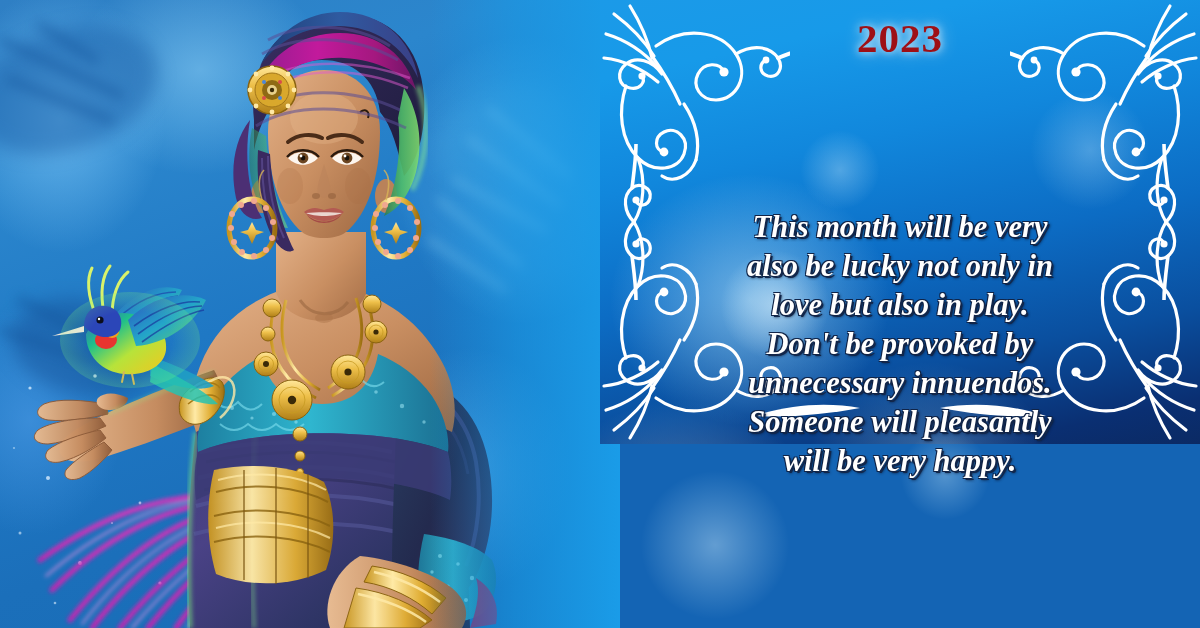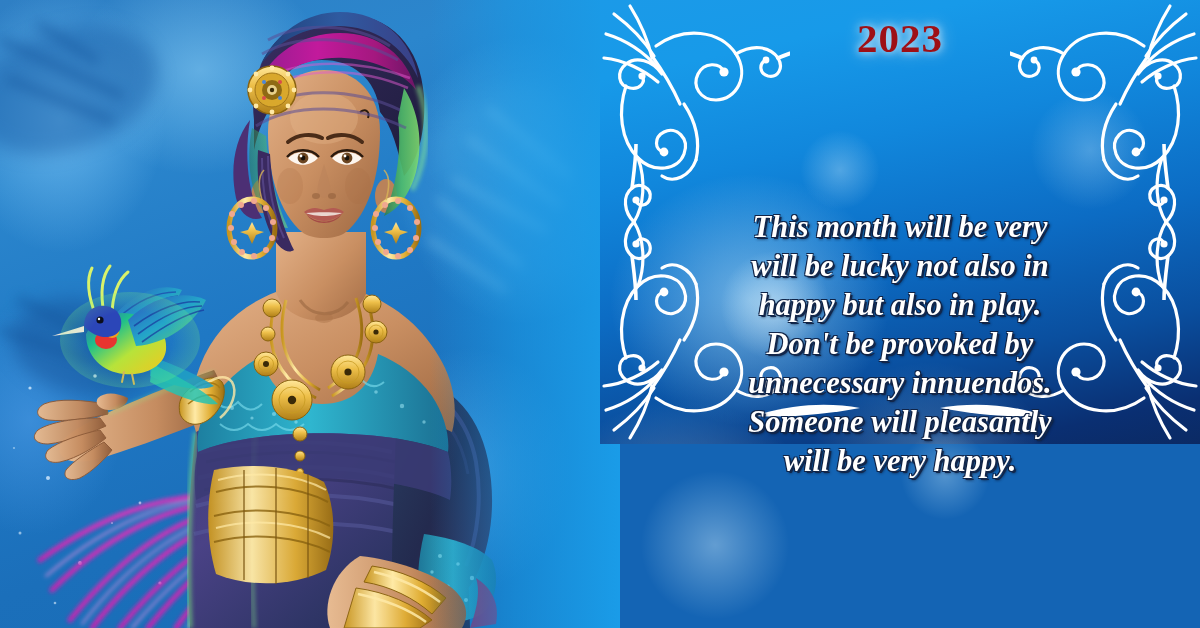--- a/index.html
+++ b/index.html
@@ -774,22 +774,22 @@
 
     <svg class="ornament" style="left:150px;bottom:8px;" width="300" height="40" viewBox="0 0 300 40">
       <path d="M4 20 C40 8 78 6 110 12 C78 18 40 22 4 20 Z" fill="#ffffff"></path>
       <path d="M296 20 C260 8 222 6 190 12 C222 18 260 22 296 20 Z" fill="#ffffff"></path>
     </svg>
 
     <div class="year">2023</div>
 
     <div class="forecast">
       <span class="ln">This month will be very</span>
-      <span class="ln">will be lucky not also in</span>
-      <span class="ln">happy but also in play.</span>
+      <span class="ln">also be lucky not only in</span>
+      <span class="ln">love but also in play.</span>
       <span class="ln">Don't be provoked by</span>
       <span class="ln">unnecessary innuendos.</span>
       <span class="ln">Someone will pleasantly</span>
       <span class="ln">will be very happy.</span>
     </div>
 
   </div>
 </div>
 
 </body></html>

